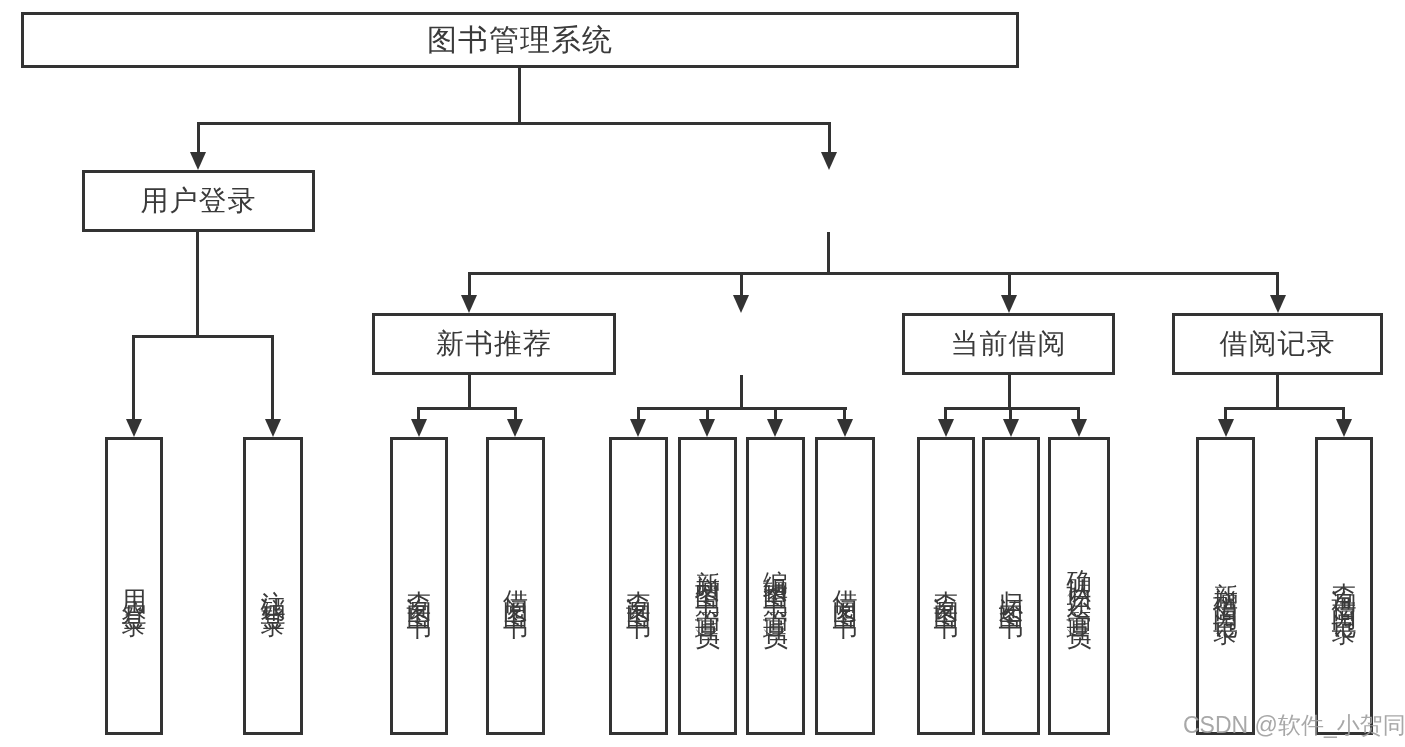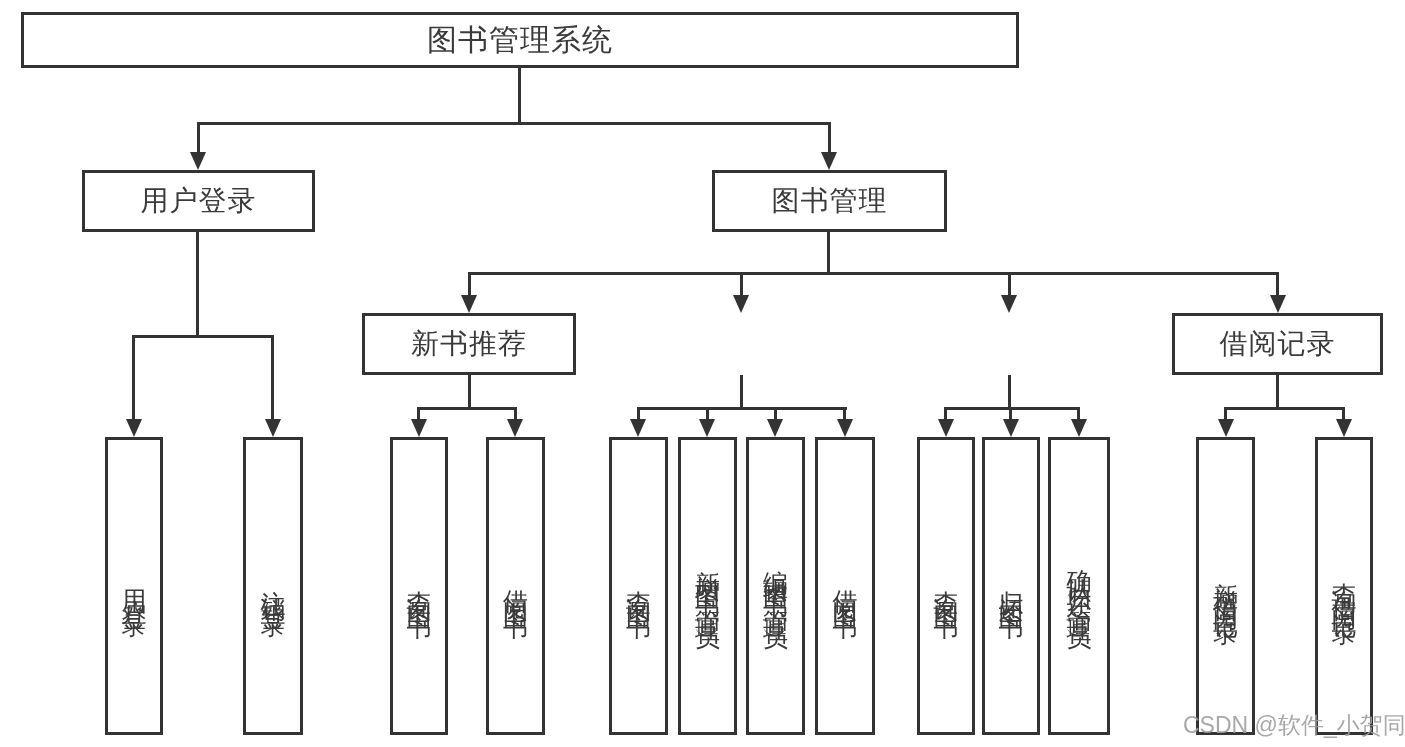--- a/index.html
+++ b/index.html
@@ -59,23 +59,23 @@
   }
 </style>
 </head>
 <body>
 
 <div id="canvas">
 
   <div class="box root-box" style="left:21px; top:12px; width:998px; height:56px;">图书管理系统</div>
 
   <div class="box hbox" style="left:82px; top:170px; width:233px; height:62px;">用户登录</div>
-  <div class="box hbox" style="left:712px; top:170px; width:235px; height:62px;">图书管理</div>
 
-  <div class="box hbox" style="left:362px; top:313px; width:214px; height:62px;">新书推荐</div>
+  <div class="box hbox" style="left:372px; top:313px; width:244px; height:62px;">新书推荐</div>
+  <div class="box hbox" style="left:902px; top:313px; width:213px; height:62px;">当前借阅</div>
   <div class="box hbox" style="left:1172px; top:313px; width:211px; height:62px;">借阅记录</div>
 
   <div class="box vbox" style="left:105px; top:437px; width:58px; height:298px;">用户登录</div>
   <div class="box vbox" style="left:243px; top:437px; width:60px; height:298px;">注销登录</div>
 
   <div class="box vbox" style="left:390px; top:437px; width:58px; height:298px;">查询图书</div>
   <div class="box vbox" style="left:486px; top:437px; width:59px; height:298px;">借阅图书</div>
 
   <div class="box vbox" style="left:609px; top:437px; width:59px; height:298px;">查询图书</div>
   <div class="box vbox" style="left:678px; top:437px; width:59px; height:298px;">新增图书（管理员）</div>

